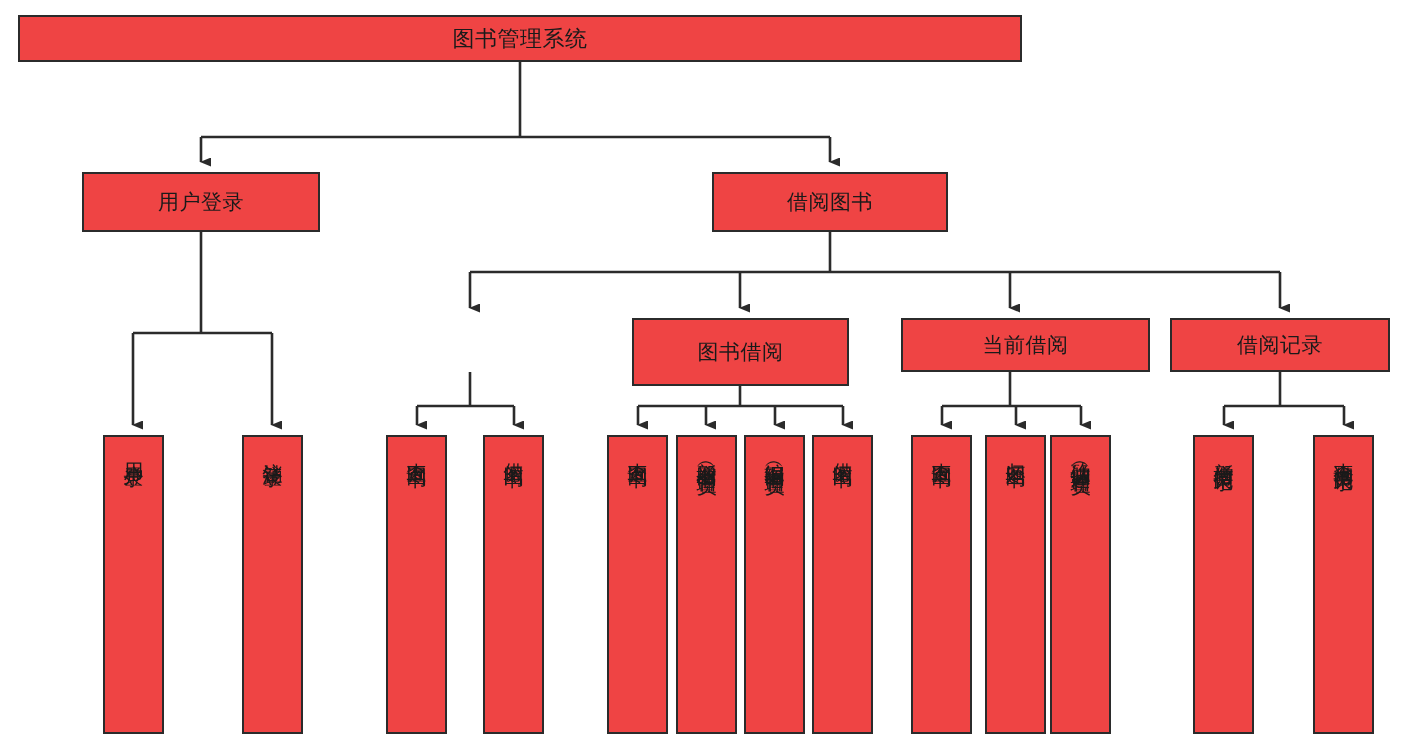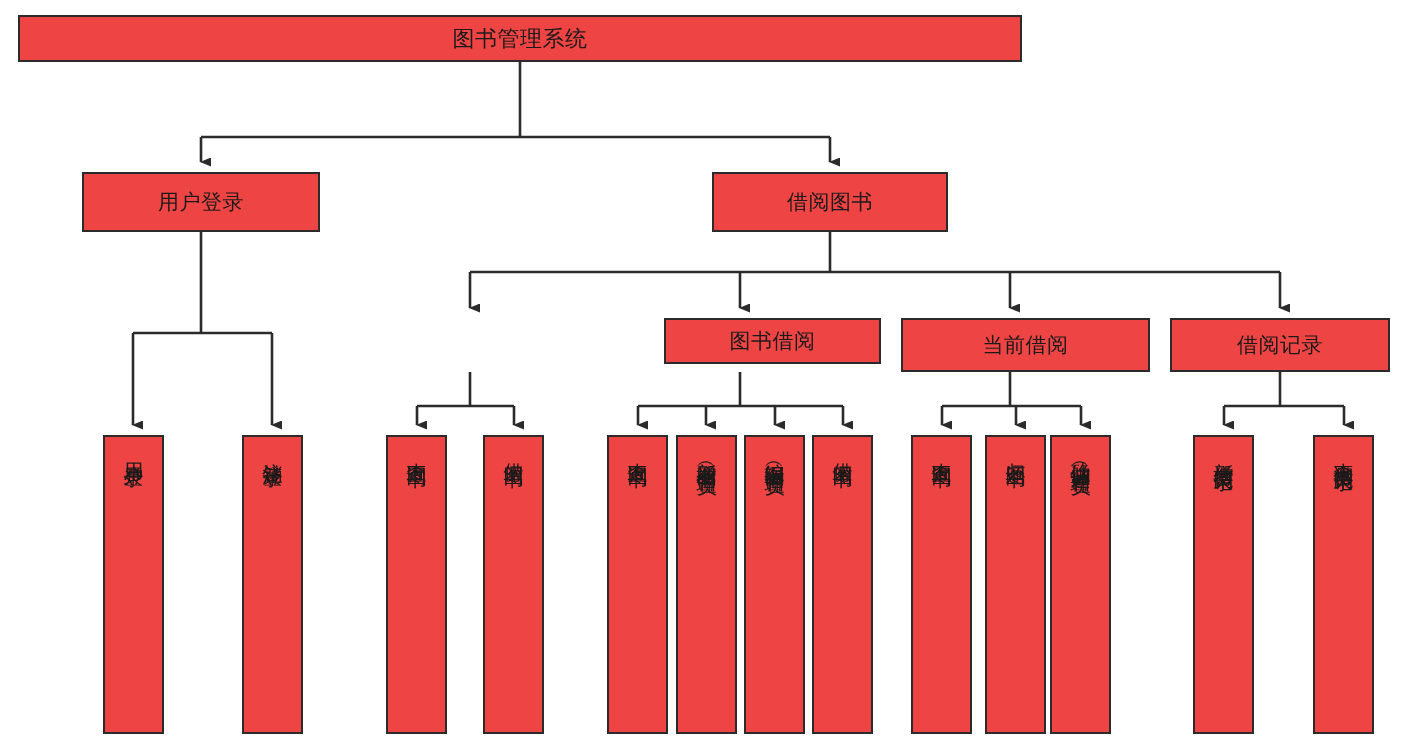--- a/index.html
+++ b/index.html
@@ -130,21 +130,21 @@
     <span>图书管理系统</span>
   </div>
 
   <div class="node horizontal" style="left: 82px; top: 172px; width: 238px; height: 60px;">
     <span>用户登录</span>
   </div>
   <div class="node horizontal" style="left: 712px; top: 172px; width: 236px; height: 60px;">
     <span>借阅图书</span>
   </div>
 
-  <div class="node horizontal" style="left: 664px; top: 318px; width: 217px; height: 46px;">
+  <div class="node horizontal" style="left: 632px; top: 318px; width: 217px; height: 68px;">
     <span>图书借阅</span>
   </div>
   <div class="node horizontal" style="left: 901px; top: 318px; width: 249px; height: 54px; align-items: center;">
     <span>当前借阅</span>
   </div>
   <div class="node horizontal" style="left: 1170px; top: 318px; width: 220px; height: 54px;">
     <span>借阅记录</span>
   </div>
 
   <div class="node vertical" style="left: 103px; top: 435px; width: 61px; height: 299px;">

